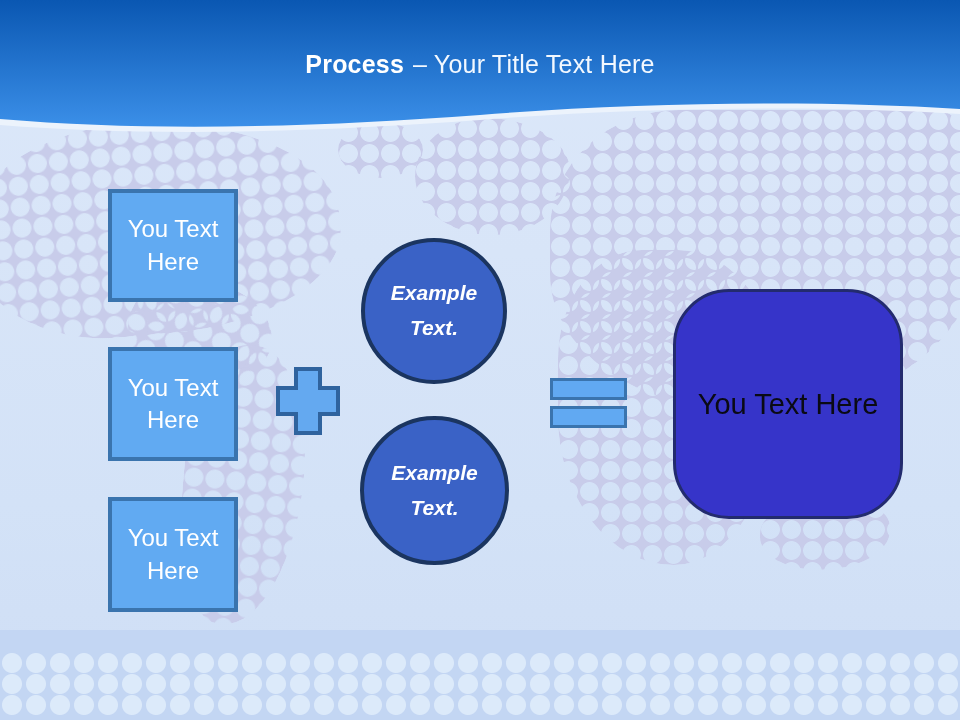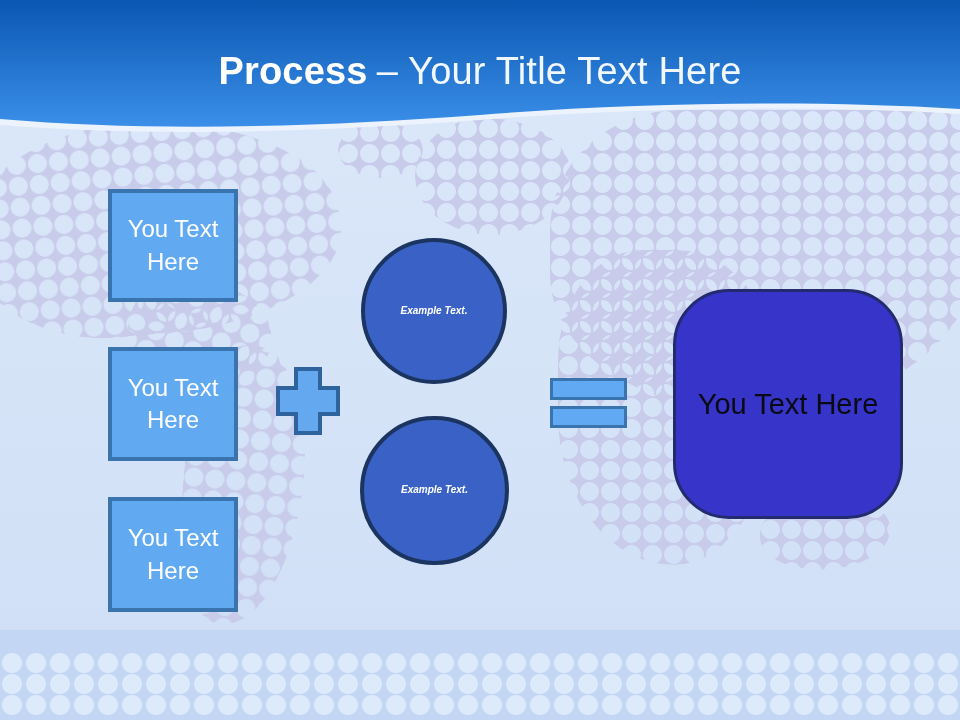--- a/index.html
+++ b/index.html
@@ -32,21 +32,21 @@
     position:absolute;left:0;right:0;top:22px;height:64px;
     background-image:radial-gradient(circle at 12px 11px,#DCEAFA 9.5px,transparent 10.5px);
     background-size:24px 21px;
   }
 
   
   .header{position:absolute;left:0;top:0;width:960px;height:150px;z-index:4;}
   .header svg{display:block;}
   .title{
     position:absolute;left:0;top:50px;width:100%;text-align:center;
-    font-size:38px;color:#FFFFFF;z-index:5;letter-spacing:0.2px;
+    font-size:25px;color:#FFFFFF;z-index:5;letter-spacing:0.2px;
   }
   .title .emph{font-weight:700;}
   .title .rest{font-weight:400;color:#F2F8FF;margin-left:9px;}
 
   
   .shapes{position:absolute;inset:0;z-index:3;margin-top:14px;}
   .sq{
     position:absolute;left:108px;width:130px;box-sizing:border-box;
     background:#61AAF2;border:4px solid #3A74AE;
     color:#FFFFFF;font-size:24px;line-height:1.35;text-align:center;
@@ -61,21 +61,21 @@
 
   .eqbar{
     position:absolute;left:550px;width:77px;height:22px;box-sizing:border-box;
     background:#61A9F2;border:3px solid #3A74AE;
   }
   .eq1{top:364px;} .eq2{top:392px;}
 
   .circle{
     position:absolute;width:146px;height:146px;border-radius:50%;box-sizing:border-box;
     background:#3A62C6;border:4px solid #1B3560;
-    color:#FFFFFF;font-weight:700;font-style:italic;font-size:10px;line-height:1.65;
+    color:#FFFFFF;font-weight:700;font-style:italic;font-size:21px;line-height:1.65;
     display:flex;align-items:center;justify-content:center;text-align:center;
   }
   .c1{left:361px;top:224px;}
   .c2{left:360px;top:402px;width:149px;height:149px;}
   .circle .lbl{width:92px;}
 
   .result{
     position:absolute;left:673px;top:275px;width:230px;height:230px;box-sizing:border-box;
     background:#3634C9;border:3px solid #232B6E;border-radius:56px;
     display:flex;align-items:center;justify-content:center;

